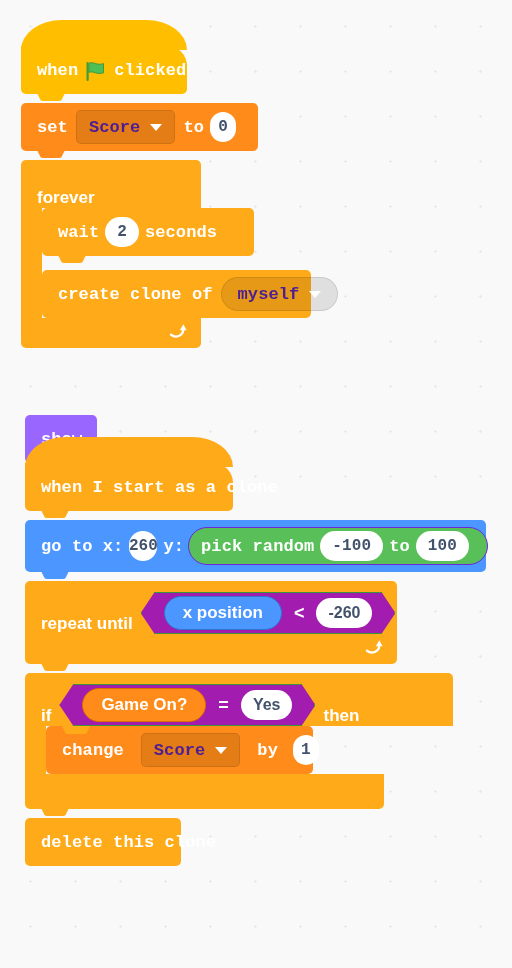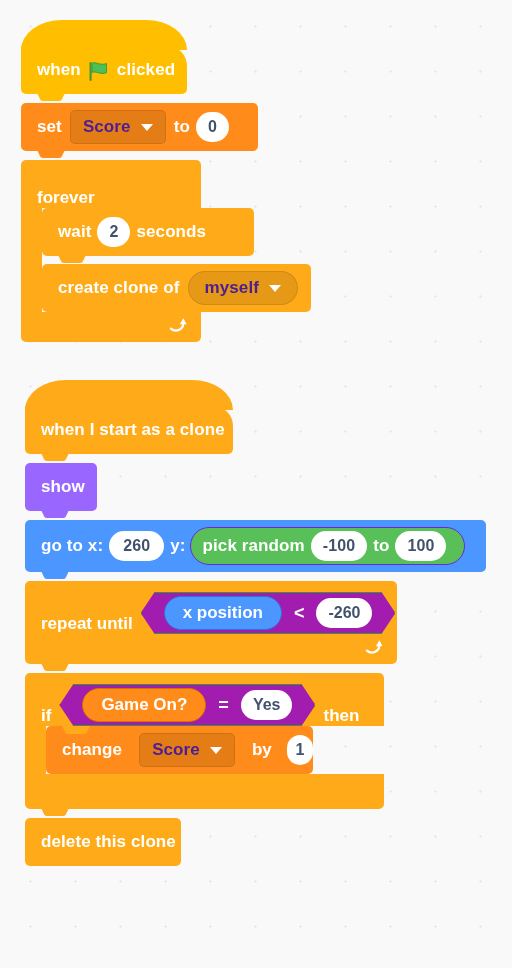--- a/index.html
+++ b/index.html
@@ -33,20 +33,21 @@
   .blk {
     position: relative;
     box-sizing: border-box;
     display: flex;
     align-items: center;
     color: #ffffff;
     font-size: 17px;
     font-weight: bold;
     letter-spacing: .1px;
     white-space: nowrap;
+    font-family: Liberation Mono, monospace;
   }
 
   
   .stack {
     border-radius: 5px;
     height: 48px;
     padding: 0 16px;
   }
   
   .stack::after {
@@ -309,21 +310,21 @@
       <div class="c-body">
         <div class="c-arm c-control"></div>
         <div class="c-slot">
 
           <div class="blk stack c-control" style="width:212px;">
             <span class="lbl">wait</span>
             <span class="oval">2</span>
             <span class="lbl">seconds</span>
           </div>
 
-          <div class="blk stack c-control" style="width:269px; margin-top:8px;">
+          <div class="blk stack c-control" style="width:269px; margin-top:14px;">
             <span class="lbl">create clone of</span>
             <span class="dropdown round">
               <span>myself</span>
               <span class="caret"></span>
             </span>
           </div>
 
         </div>
       </div>
       <div class="c-bottom c-control capend" style="width:180px;">
@@ -333,27 +334,27 @@
             <path d="M20 2.5 L23.5 9 L16.2 9 Z" fill="#ffffff"></path>
           </svg>
         </span>
       </div>
     </div>
 
   </div>
 
   <div class="script" style="left:25px; top:406px;">
 
+    <div class="blk stack c-looks" style="width:72px; margin-top:9px;">
+      <span class="lbl">show</span>
+    </div>
+
     <div class="blk hat c-control" style="width:208px;">
       <div class="hat-dome"></div>
       <span class="lbl">when I start as a clone</span>
-    </div>
-
-    <div class="blk stack c-looks" style="width:72px; margin-top:9px;">
-      <span class="lbl">show</span>
     </div>
 
     <div class="blk stack c-motion" style="width:461px; height:52px; margin-top:9px;">
       <span class="lbl">go to x:</span>
       <span class="oval wide">260</span>
       <span class="lbl">y:</span>
       <span class="op-inline">
         <span class="lbl">pick random</span>
         <span class="oval">-100</span>
         <span class="lbl">to</span>
@@ -374,21 +375,21 @@
         <span class="loop-arrow">
           <svg viewBox="0 0 24 24" width="22" height="22">
             <path d="M20 8 a8 8 0 0 1 -8 8 a8 8 0 0 1 -5.5 -2.2" fill="none" stroke="#ffffff" stroke-width="2.6" stroke-linecap="round"></path>
             <path d="M20 2.5 L23.5 9 L16.2 9 Z" fill="#ffffff"></path>
           </svg>
         </span>
       </div>
     </div>
 
     <div class="cblock" style="margin-top:9px;">
-      <div class="c-top c-control" style="width:359px; height:53px;">
+      <div class="c-top c-control" style="width:428px; height:53px;">
         <span class="lbl">if</span>
         <span class="bool">
           <span class="reporter r-vars">Game On?</span>
           <span class="op">=</span>
           <span class="oval">Yes</span>
         </span>
         <span class="lbl">then</span>
       </div>
       <div class="c-body">
         <div class="c-arm c-control"></div>

